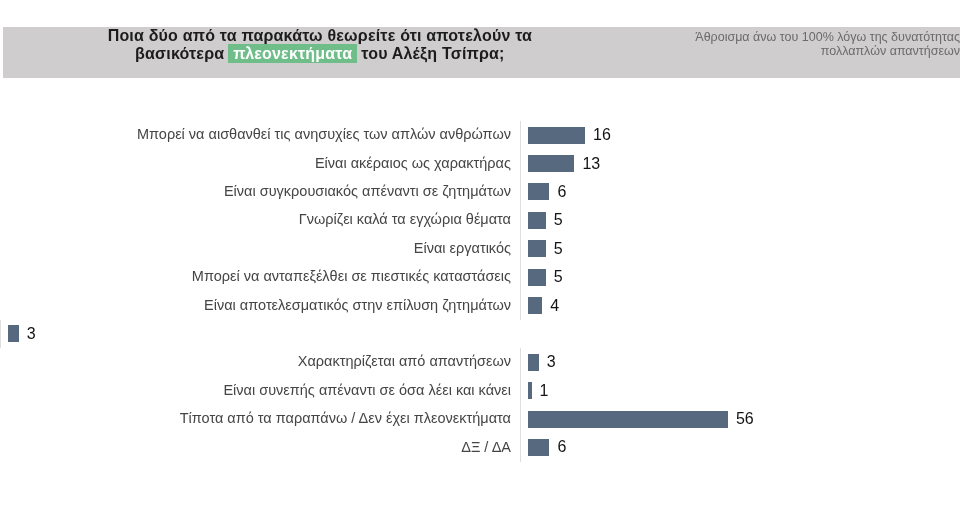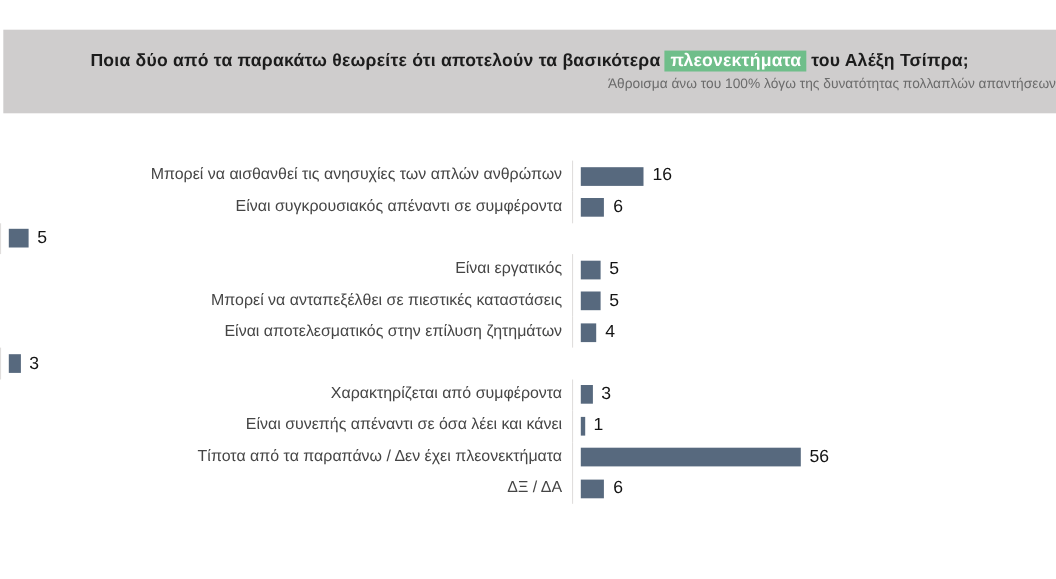--- a/index.html
+++ b/index.html
@@ -1,22 +1,22 @@
 <!DOCTYPE html>
 <html style="--band: #cfcdcd; --hl: #6fbe8a; --bar: #57697e; --axis: #e0dedd; --label: #454545; --val: #141414; --subtle: #6b6b6b;"><head>
 <meta charset="utf-8">
 <style>
   html,body{margin:0;padding:0;}
   body{
     width:960px;height:526px;background:#ffffff;overflow:hidden;
     font-family:"Liberation Sans", sans-serif;
   }
   .header{
-    margin:27px 0 0 3px;width:957px;height:76px;box-sizing:border-box;
-    display:flex;flex-direction:column;justify-content:center;text-align:center;
+    margin:27px 0 0 3px;width:957px;height:51px;box-sizing:border-box;
+    display:flex;flex-direction:row;justify-content:center;text-align:center;
     background:var(--band,#cfcdcd);
   }
   .title{font-size:16px;font-weight:bold;color:#1c1c1c;line-height:1.15;letter-spacing:.2px;}
   .hl{background:var(--hl,#6fbe8a);color:#ffffff;padding:1px 5px;margin:0 4px;}
   .subtitle{font-size:12.5px;color:var(--subtle,#6b6b6b);margin-top:3px;text-align:right;}
   .chart{margin-top:43px;}
   .row{display:flex;align-items:center;height:28.4px;justify-content:center;}
   .row-label{
     box-sizing:border-box;width:520px;padding-right:9px;text-align:right;
     font-size:14.5px;color:var(--label,#454545);white-space:nowrap;line-height:1.1;
@@ -38,27 +38,35 @@
 
 <div class="chart" id="chart">
     <div class="row">
       <div class="row-label">Μπορεί να αισθανθεί τις ανησυχίες των απλών ανθρώπων</div>
       <div class="bar-cell">
         <div class="bar" style="width: 57.1px;"></div>
         <div class="value">16</div>
       </div>
     </div>
     <div class="row">
-      <div class="row-label">Είναι συγκρουσιακός απέναντι σε συμφέροντα</div>
+      <div class="row-label">Είναι ακέραιος ως χαρακτήρας</div>
+      <div class="bar-cell">
+        <div class="bar" style="width: 46.4px;"></div>
+        <div class="value">13</div>
+      </div>
+    </div>
+    <div class="row">
+      <div class="row-label">Είναι συγκρουσιακός απέναντι σε ζητημάτων</div>
       <div class="bar-cell">
         <div class="bar" style="width: 21.4px;"></div>
         <div class="value">6</div>
       </div>
     </div>
     <div class="row">
+      <div class="row-label">Γνωρίζει καλά τα εγχώρια θέματα</div>
       <div class="bar-cell">
         <div class="bar" style="width: 17.8px;"></div>
         <div class="value">5</div>
       </div>
     </div>
     <div class="row">
       <div class="row-label">Είναι εργατικός</div>
       <div class="bar-cell">
         <div class="bar" style="width: 17.8px;"></div>
         <div class="value">5</div>
@@ -78,21 +86,21 @@
         <div class="value">4</div>
       </div>
     </div>
     <div class="row">
       <div class="bar-cell">
         <div class="bar" style="width: 10.7px;"></div>
         <div class="value">3</div>
       </div>
     </div>
     <div class="row">
-      <div class="row-label">Χαρακτηρίζεται από συμφέροντα</div>
+      <div class="row-label">Χαρακτηρίζεται από απαντήσεων</div>
       <div class="bar-cell">
         <div class="bar" style="width: 10.7px;"></div>
         <div class="value">3</div>
       </div>
     </div>
     <div class="row">
       <div class="row-label">Είναι συνεπής απέναντι σε όσα λέει και κάνει</div>
       <div class="bar-cell">
         <div class="bar" style="width: 3.6px;"></div>
         <div class="value">1</div>

